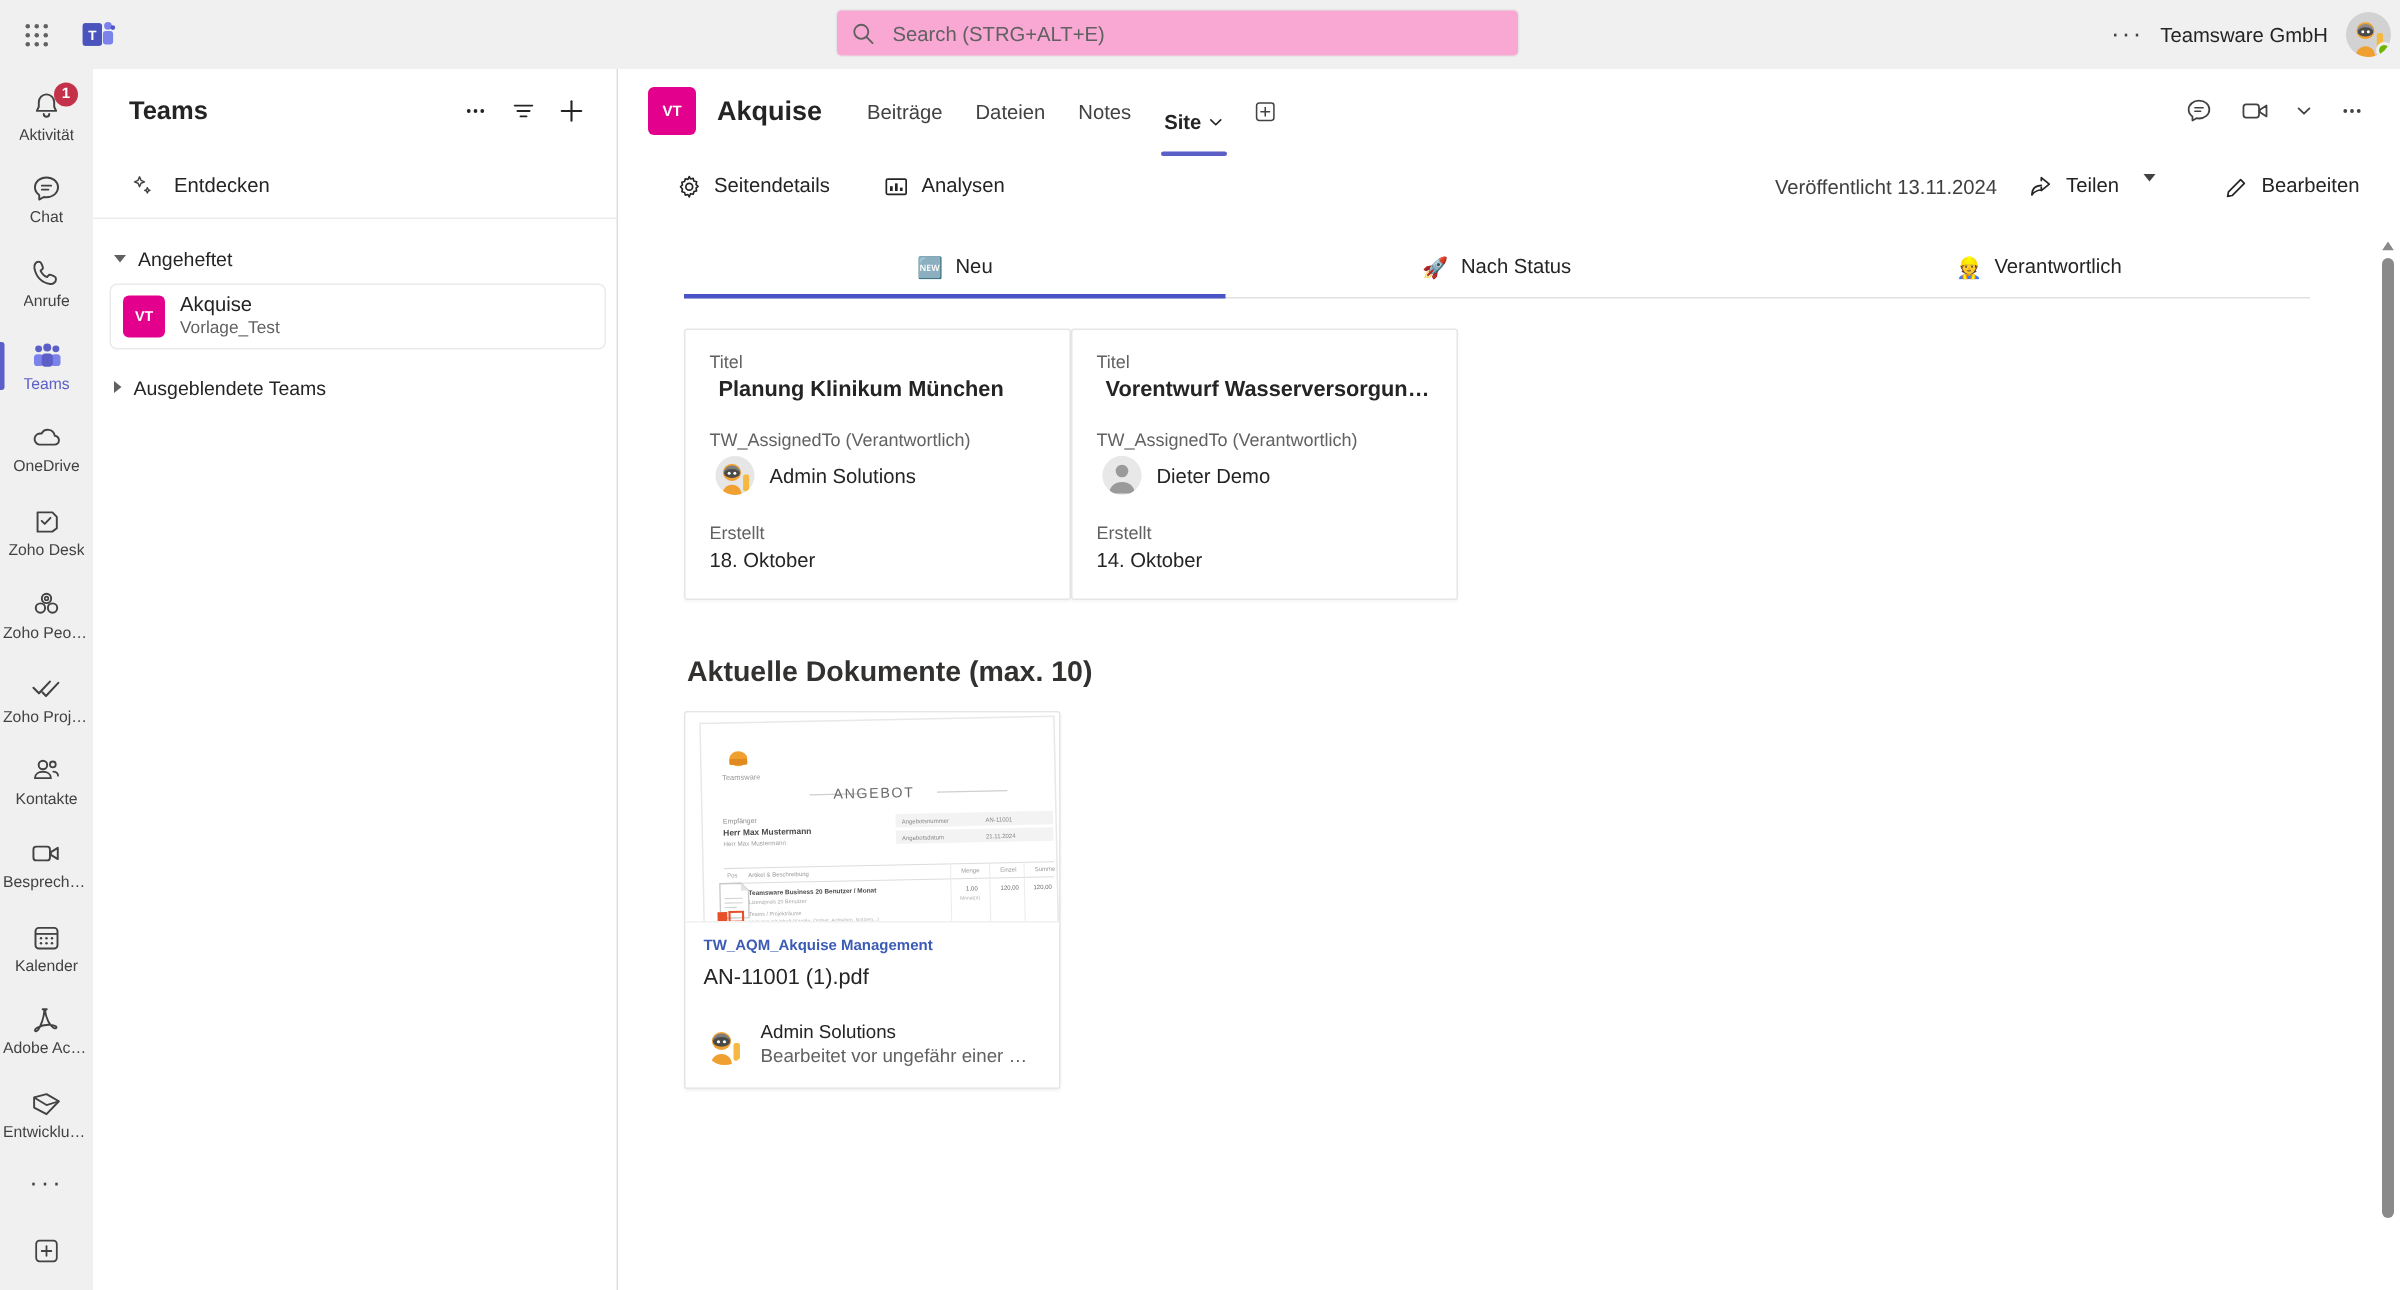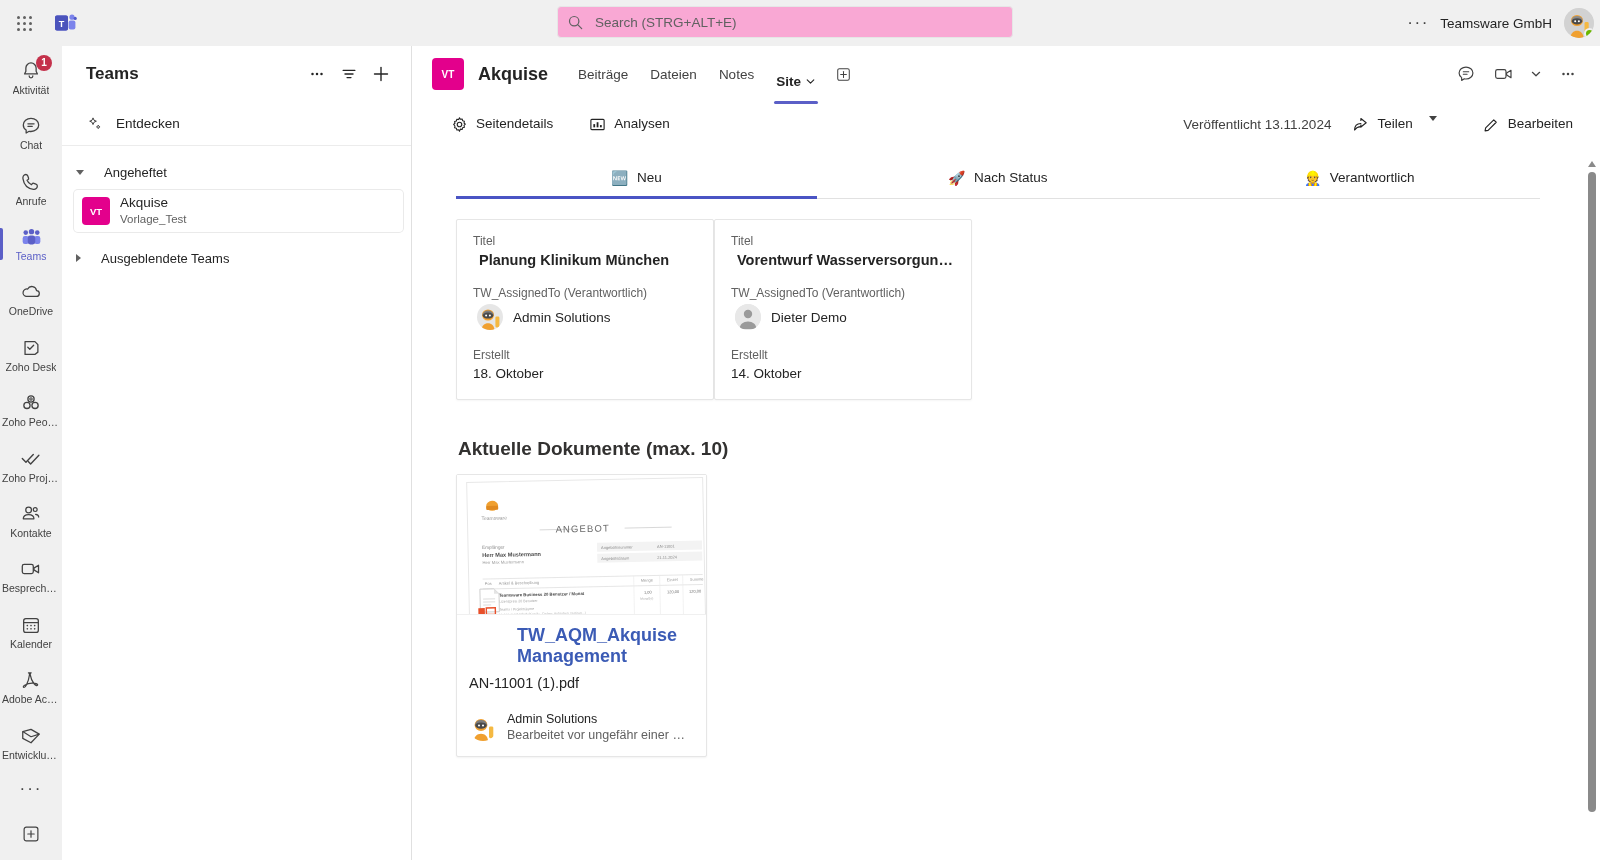--- a/index.html
+++ b/index.html
@@ -76,21 +76,21 @@
   .pane-title { font-size: 17px; font-weight: 700; color: #242424; flex: 1; }
   .pane-btn { width: 32px; height: 32px; display: flex; align-items: center; justify-content: center;
               cursor: pointer; color: #242424; border-radius: 4px; }
   .discover {
     height: 44px; display: flex; align-items: center; gap: 12px; padding: 0 24px;
     border-bottom: 1px solid #ececec; cursor: pointer;
   }
   .discover span { font-size: 13.5px; color: #242424; }
   .group { margin-top: 10px; }
   .group-head {
-    height: 32px; display: flex; align-items: center; gap: 20px; padding: 0 24px 0 12px; cursor: pointer;
+    height: 32px; display: flex; align-items: center; gap: 8px; padding: 0 24px 0 12px; cursor: pointer;
   }
   .group-head .gt { font-size: 13px; color: #242424; }
   .caret { width: 0; height: 0; border-left: 4px solid transparent; border-right: 4px solid transparent;
            border-top: 5px solid #616161; margin-left: 2px; }
   .caret.collapsed { border: none; border-top: 4px solid transparent; border-bottom: 4px solid transparent;
                      border-left: 5px solid #616161; }
   .team-row {
     margin: 2px 8px 0 12px; height: 42px; display: flex; align-items: center; gap: 10px;
     padding: 0 8px; border-radius: 4px; cursor: pointer; background: #fff;
     box-shadow: 0 0 0 1px #eaeaea; 
@@ -160,21 +160,21 @@
 
   .sec-title { font-size: 19px; color: #323130; font-weight: 600; margin: 38px 0 14px 2px; }
 
   .doccard {
     width: 251px; border: 1px solid #e6e6e6; border-radius: 2px; background: #fff;
     box-shadow: 0 1px 2px rgba(0,0,0,.05); overflow: hidden;
   }
   .doc-thumb { height: 140px; background: #fff; position: relative; overflow: hidden;
                border-bottom: 1px solid #f0f0f0; }
   .doc-body { padding: 10px 12px 4px; }
-  .doc-site { font-size: 18px; color: #3b5bb5; font-weight: 600; margin-bottom: 8px; cursor: pointer; margin-left: 48px; }
+  .doc-site { font-size: 10px; color: #3b5bb5; font-weight: 600; margin-bottom: 8px; cursor: pointer; }
   .doc-file { font-size: 14.5px; color: #242424; }
   .doc-foot { display: flex; align-items: center; gap: 10px; padding: 16px 12px 12px; }
   .doc-foot-av { width: 28px; height: 28px; border-radius: 50%; overflow: hidden; flex: 0 0 28px; }
   .doc-foot-txt { line-height: 1.3; min-width: 0; }
   .doc-author { font-size: 12.5px; color: #242424; }
   .doc-when { font-size: 12.5px; color: #616161; white-space: nowrap; overflow: hidden; text-overflow: ellipsis;
               max-width: 184px; }
 
   
   .vscroll { position: absolute; right: 2px; top: 0; bottom: 0; width: 12px; }

